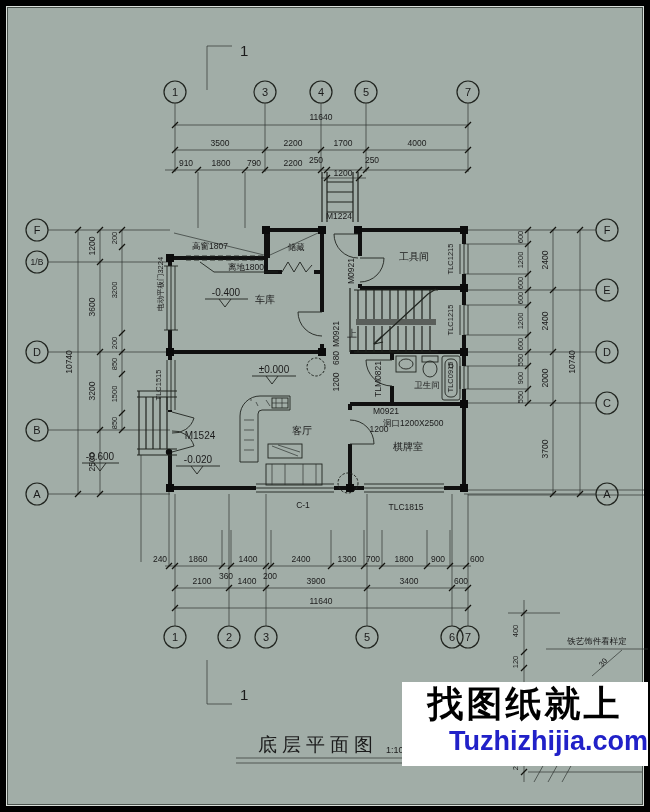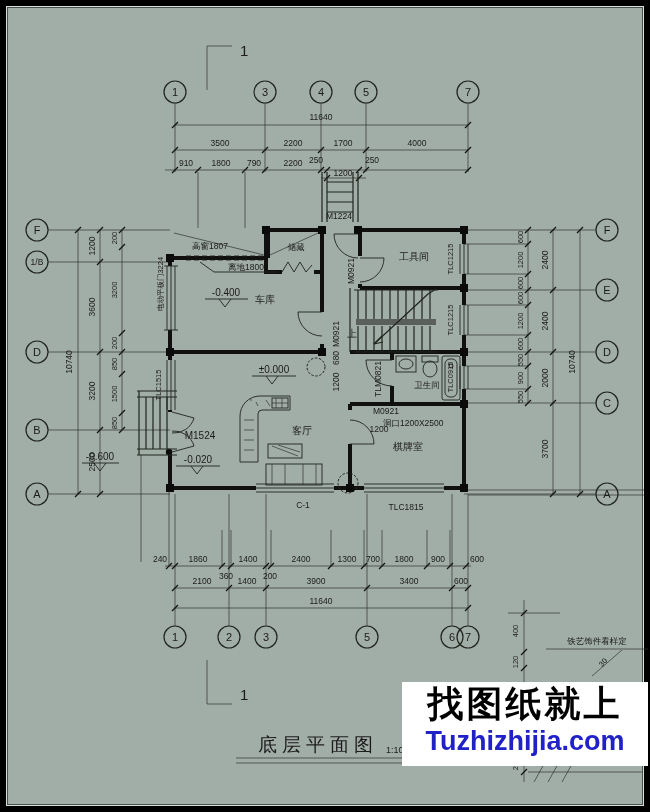--- a/index.html
+++ b/index.html
@@ -22,21 +22,21 @@
   .dts{font-size:7.5px;}
   .rm{font-size:10px;}
   .lbl{font-size:8.5px;}
   .bub{font-size:11px;}
   .anchor-mid{text-anchor:middle;}
   .watermark{position:absolute;left:402px;top:682px;width:246px;height:84px;background:#ffffff;
              text-align:center;z-index:5;}
   .wm1{font-size:36px;font-weight:bold;color:#000;line-height:44px;letter-spacing:3px;
        font-family:"Liberation Sans",sans-serif;}
   .wm2{font-size:27px;font-weight:bold;color:#2121c8;line-height:30px;
-       font-family:"Liberation Sans",sans-serif;}
+       font-family:"Liberation Sans",sans-serif;text-align:right;}
 </style>
 </head>
 <body>
 
 <div class="page">
   <div class="sheet"></div>
 
   <svg width="650" height="812" viewBox="0 0 650 812">
 
     <g class="thin">

